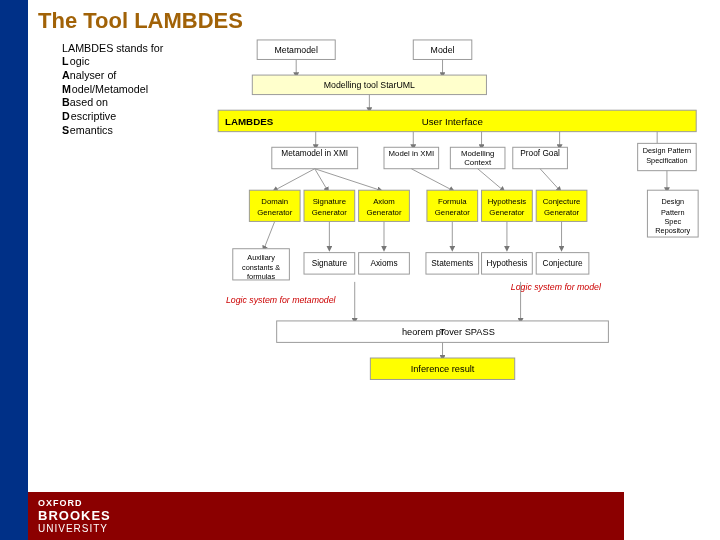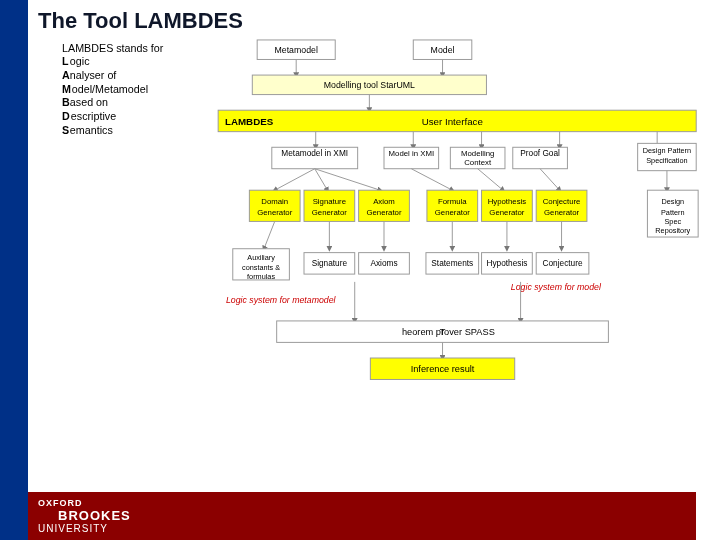--- a/index.html
+++ b/index.html
@@ -28,21 +28,21 @@
       width: 692px;
       height: 540px;
       background: #fff;
       padding: 8px 10px 6px 10px;
     }
 
     .page-title {
       font-size: 22px;
       font-weight: bold;
       margin-bottom: 4px;
-      color: #0f172a;
+      color: #a16207;
     }
 
     
     .diagram-area {
       position: relative;
       width: 660px;
       height: 400px;
       margin-left: 16px;
       margin-top: 2px;
     }
@@ -52,21 +52,21 @@
       position: absolute;
       top: 0; left: 0;
       width: 660px;
       height: 400px;
     }
 
     
     .bottom-bar {
       position: absolute;
       bottom: 0; left: 28px;
-      width: 668px;
+      width: 596px;
       height: 48px;
       background: #8b0000;
       display: flex;
       align-items: center;
       padding: 4px 10px;
     }
 
     .oxford-logo {
       display: flex;
       flex-direction: column;
@@ -79,21 +79,20 @@
       font-size: 9px;
       font-weight: bold;
       letter-spacing: 1px;
     }
 
     .oxford-text-brookes {
       color: #fff;
       font-size: 13px;
       font-weight: bold;
       letter-spacing: 1px;
-      margin-left: 20px;
     }
 
     .oxford-text-university {
       color: #fff;
       font-size: 10px;
       letter-spacing: 1px;
     }
   </style>
 </head>
 <body>

